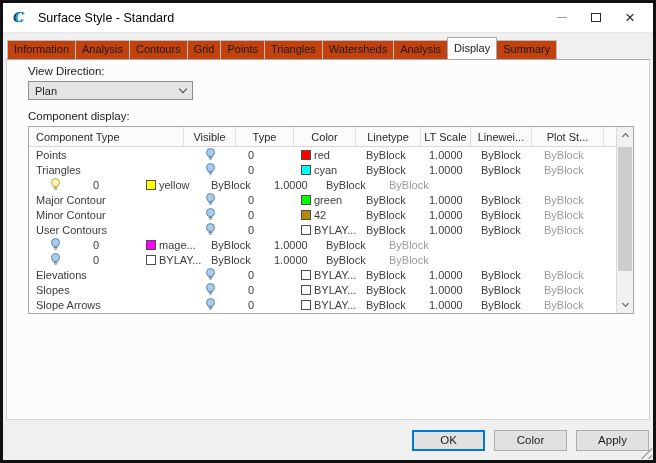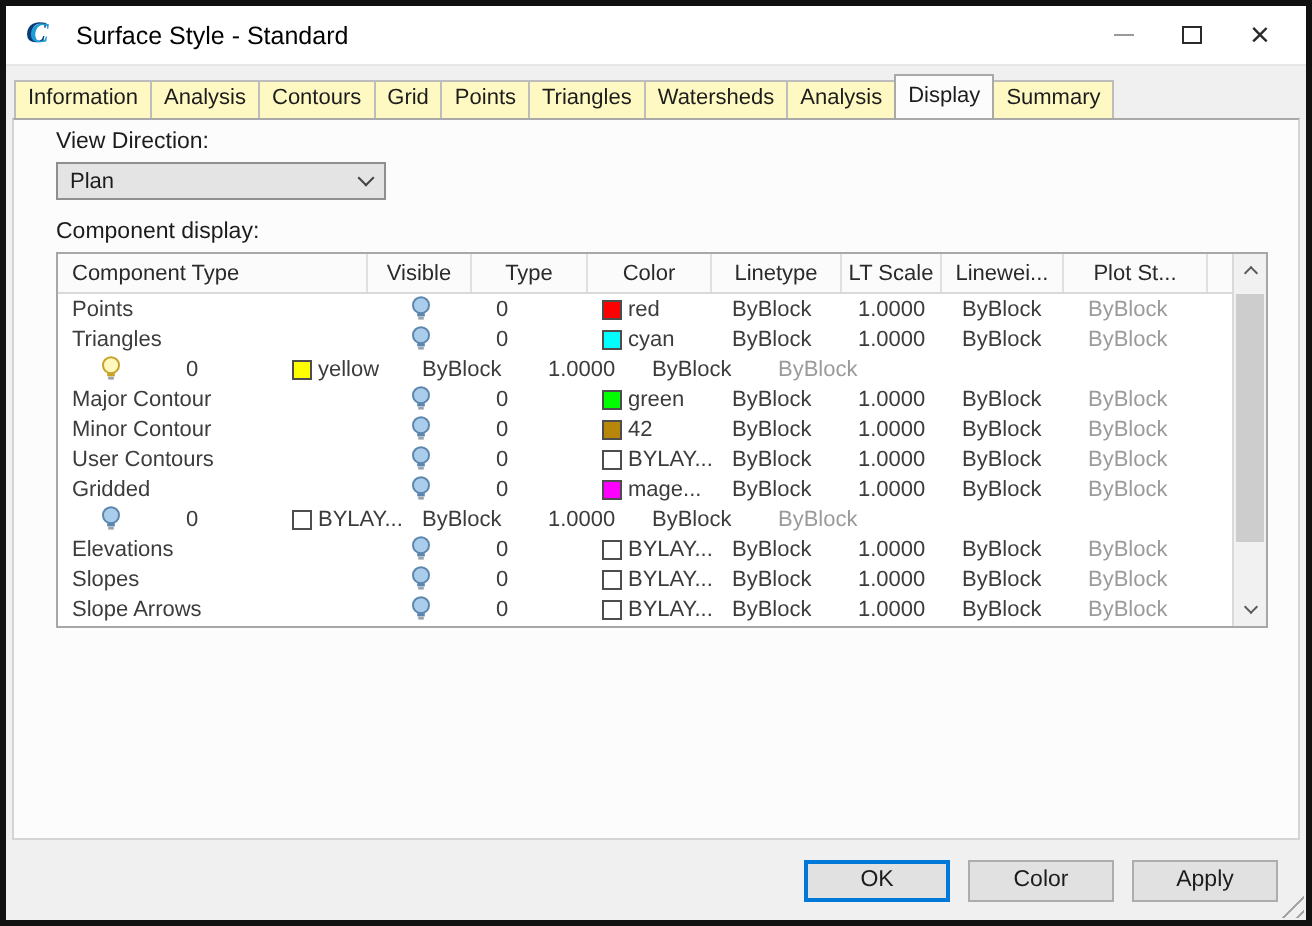--- a/index.html
+++ b/index.html
@@ -16,21 +16,21 @@
   .app-icon .c-front { position:absolute; left:2px; top:1px; font:italic bold 14px "Liberation Serif", serif; color:#1e9cd7; }
   .title-text { font-size:12.5px; color:#000; }
   .win-controls { margin-left:auto; display:flex; align-items:center; }
   .win-btn { width:34px; height:26px; display:flex; align-items:center; justify-content:center; }
   .min-glyph { width:10px; height:0; border-top:1px solid #9a9a9a; }
   .max-glyph { width:10px; height:9px; border:1px solid #2b2b2b; }
   .close-glyph { font-size:17px; color:#2b2b2b; line-height:1; font-weight:400; }
 
   
   .tabbar { height:26px; background:#f0f0f0; display:flex; align-items:flex-end; padding:4px 4px 0 4px; }
-  .tab { height:19px; padding:2px 6px 0 6px; background:#fef9c3; border:1px solid #bdbdbd; border-bottom:none; margin-right:-1px; font-size:11px; color:#1c1c1c; white-space:nowrap; }
+  .tab { height:19px; padding:2px 6px 0 6px; background:#c2410c; border:1px solid #bdbdbd; border-bottom:none; margin-right:-1px; font-size:11px; color:#1c1c1c; white-space:nowrap; }
   .tab.active { background:#fcfcfc; height:22px; padding-top:4px; position:relative; z-index:3; border-color:#a9a9a9; }
 
   
   .page { flex:1; background:#fcfcfc; border:1px solid #d4d4d4; border-top:1px solid #a9a9a9; margin:0 3px; padding:5px 0 0 21px; position:relative; z-index:1; }
   .field-label { font-size:11.5px; color:#1c1c1c; margin-bottom:4px; }
   .combo { width:165px; height:19px; background:#e4e4e4; border:1px solid #8f8f8f; display:flex; align-items:center; padding:0 6px; margin-bottom:10px; }
   .combo-value { flex:1; font-size:11px; color:#1c1c1c; }
   .chev { width:6px; height:6px; border-right:1.3px solid #444; border-bottom:1.3px solid #444; transform:rotate(45deg); margin-top:-3px; }
 
   
@@ -56,21 +56,21 @@
   .vscroll { width:17px; background:#f1f1f1; border-left:1px solid #d9d9d9; position:relative; flex:0 0 auto; }
   .sb-btn { position:absolute; left:0; width:16px; height:17px; display:flex; align-items:center; justify-content:center; }
   .sb-up { top:0; }
   .sb-down { bottom:0; }
   .sb-up .chev2 { transform:rotate(-135deg); margin-top:2px; }
   .sb-down .chev2 { transform:rotate(45deg); margin-bottom:2px; }
   .chev2 { width:5px; height:5px; border-right:1.3px solid #5a5a5a; border-bottom:1.3px solid #5a5a5a; }
   .sb-thumb { position:absolute; left:1px; top:20px; width:14px; height:124px; background:#cdcdcd; }
 
   
-  .footer { height:40px; background:#f0f0f0; display:flex; align-items:center; justify-content:flex-end; padding-right:14px; gap:9px; }
+  .footer { height:40px; background:#f0f0f0; display:flex; align-items:center; justify-content:flex-end; padding-right:4px; gap:9px; }
   .btn { width:73px; height:21px; background:#e1e1e1; border:1px solid #adadad; font-family:"Liberation Sans", sans-serif; font-size:11.5px; color:#1c1c1c; display:flex; align-items:center; justify-content:center; }
   .btn.default { border:1px solid #0078d7; box-shadow:inset 0 0 0 1px #0078d7; }
 
   .resize-grip { position:absolute; right:1px; bottom:1px; width:12px; height:12px;
     background:repeating-linear-gradient(-45deg, transparent 0 2px, #a5a5a5 2px 3px, transparent 3px 5px);
     clip-path:polygon(100% 0, 100% 100%, 0 100%); }
 </style>
 </head>
 <body>
 
@@ -238,21 +238,20 @@
                 <div class="td c3" style="width: 62px;">
                   <span class="swatch" style="background: rgb(255, 255, 255);"></span>
                   <span>BYLAY...</span>
                 </div>
                 <div class="td c4" style="width: 65px;">ByBlock</div>
                 <div class="td c5" style="width: 50px;">1.0000</div>
                 <div class="td c6" style="width: 61px;">ByBlock</div>
                 <div class="td c7" style="width: 72px;">ByBlock</div>
               </div>
               <div class="trow">
-                <div class="td c0" style="width: 155px;">Gridded</div>
                 <div class="td c1" style="width: 52px;">
                   <svg width="11" height="13" viewBox="0 0 11 13">
                     <circle cx="5.5" cy="4.6" r="4" fill="#a9cdeb" stroke="#5c86ad" stroke-width="1"></circle>
                     <rect x="3.6" y="8.6" width="3.8" height="1.6" fill="#5c86ad"></rect>
                     <rect x="4.1" y="10.4" width="2.8" height="1.4" fill="#97a4ad"></rect>
                   </svg>
                 </div>
                 <div class="td c2" style="width: 58px;">0</div>
                 <div class="td c3" style="width: 62px;">
                   <span class="swatch" style="background: rgb(255, 0, 255);"></span>

